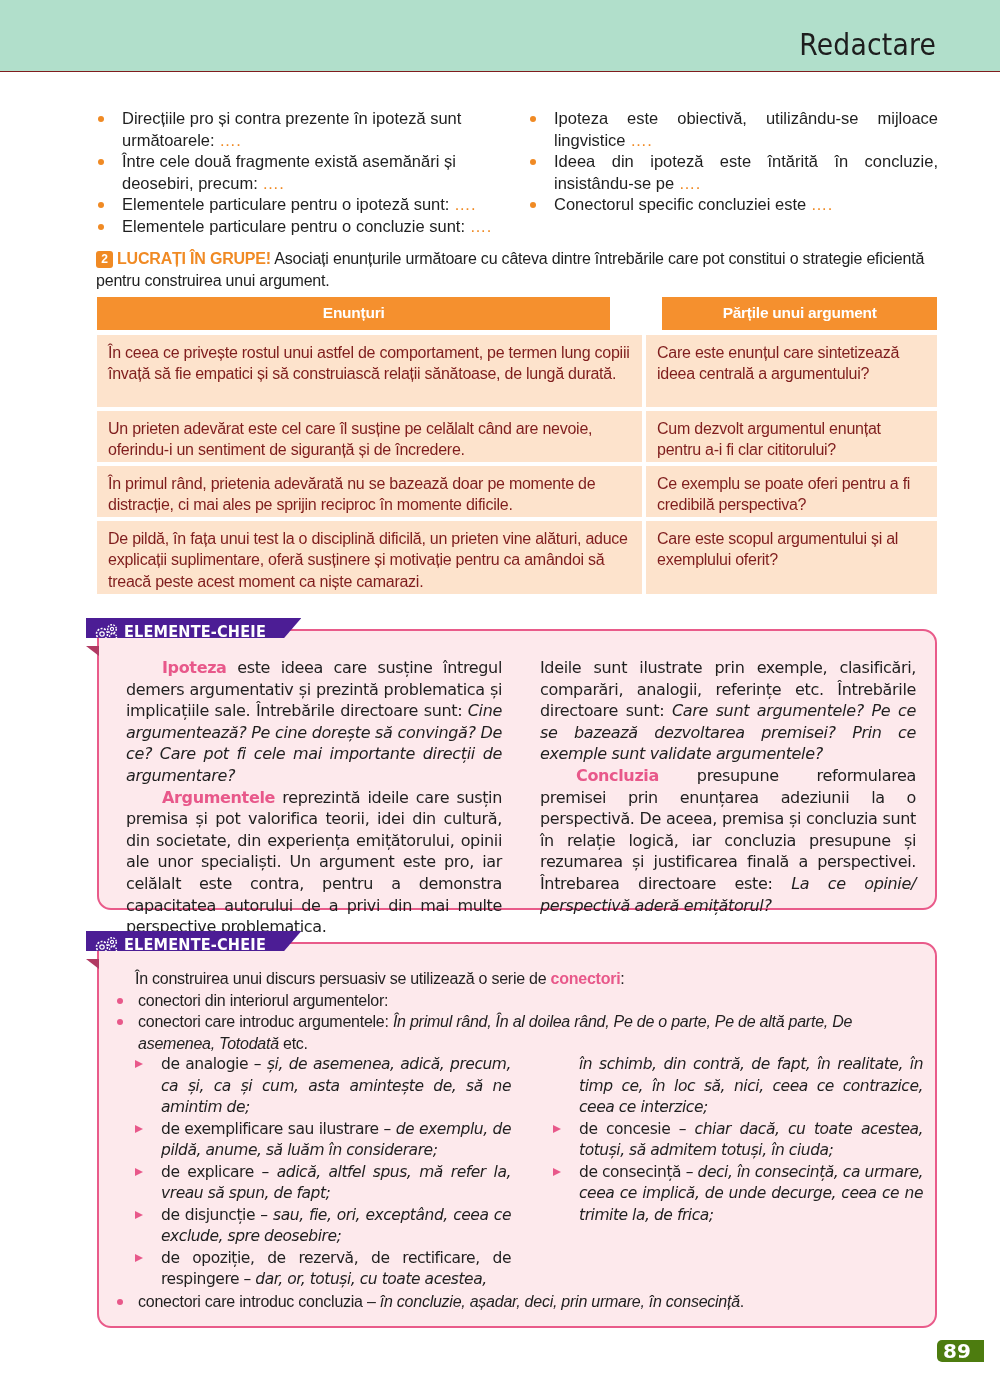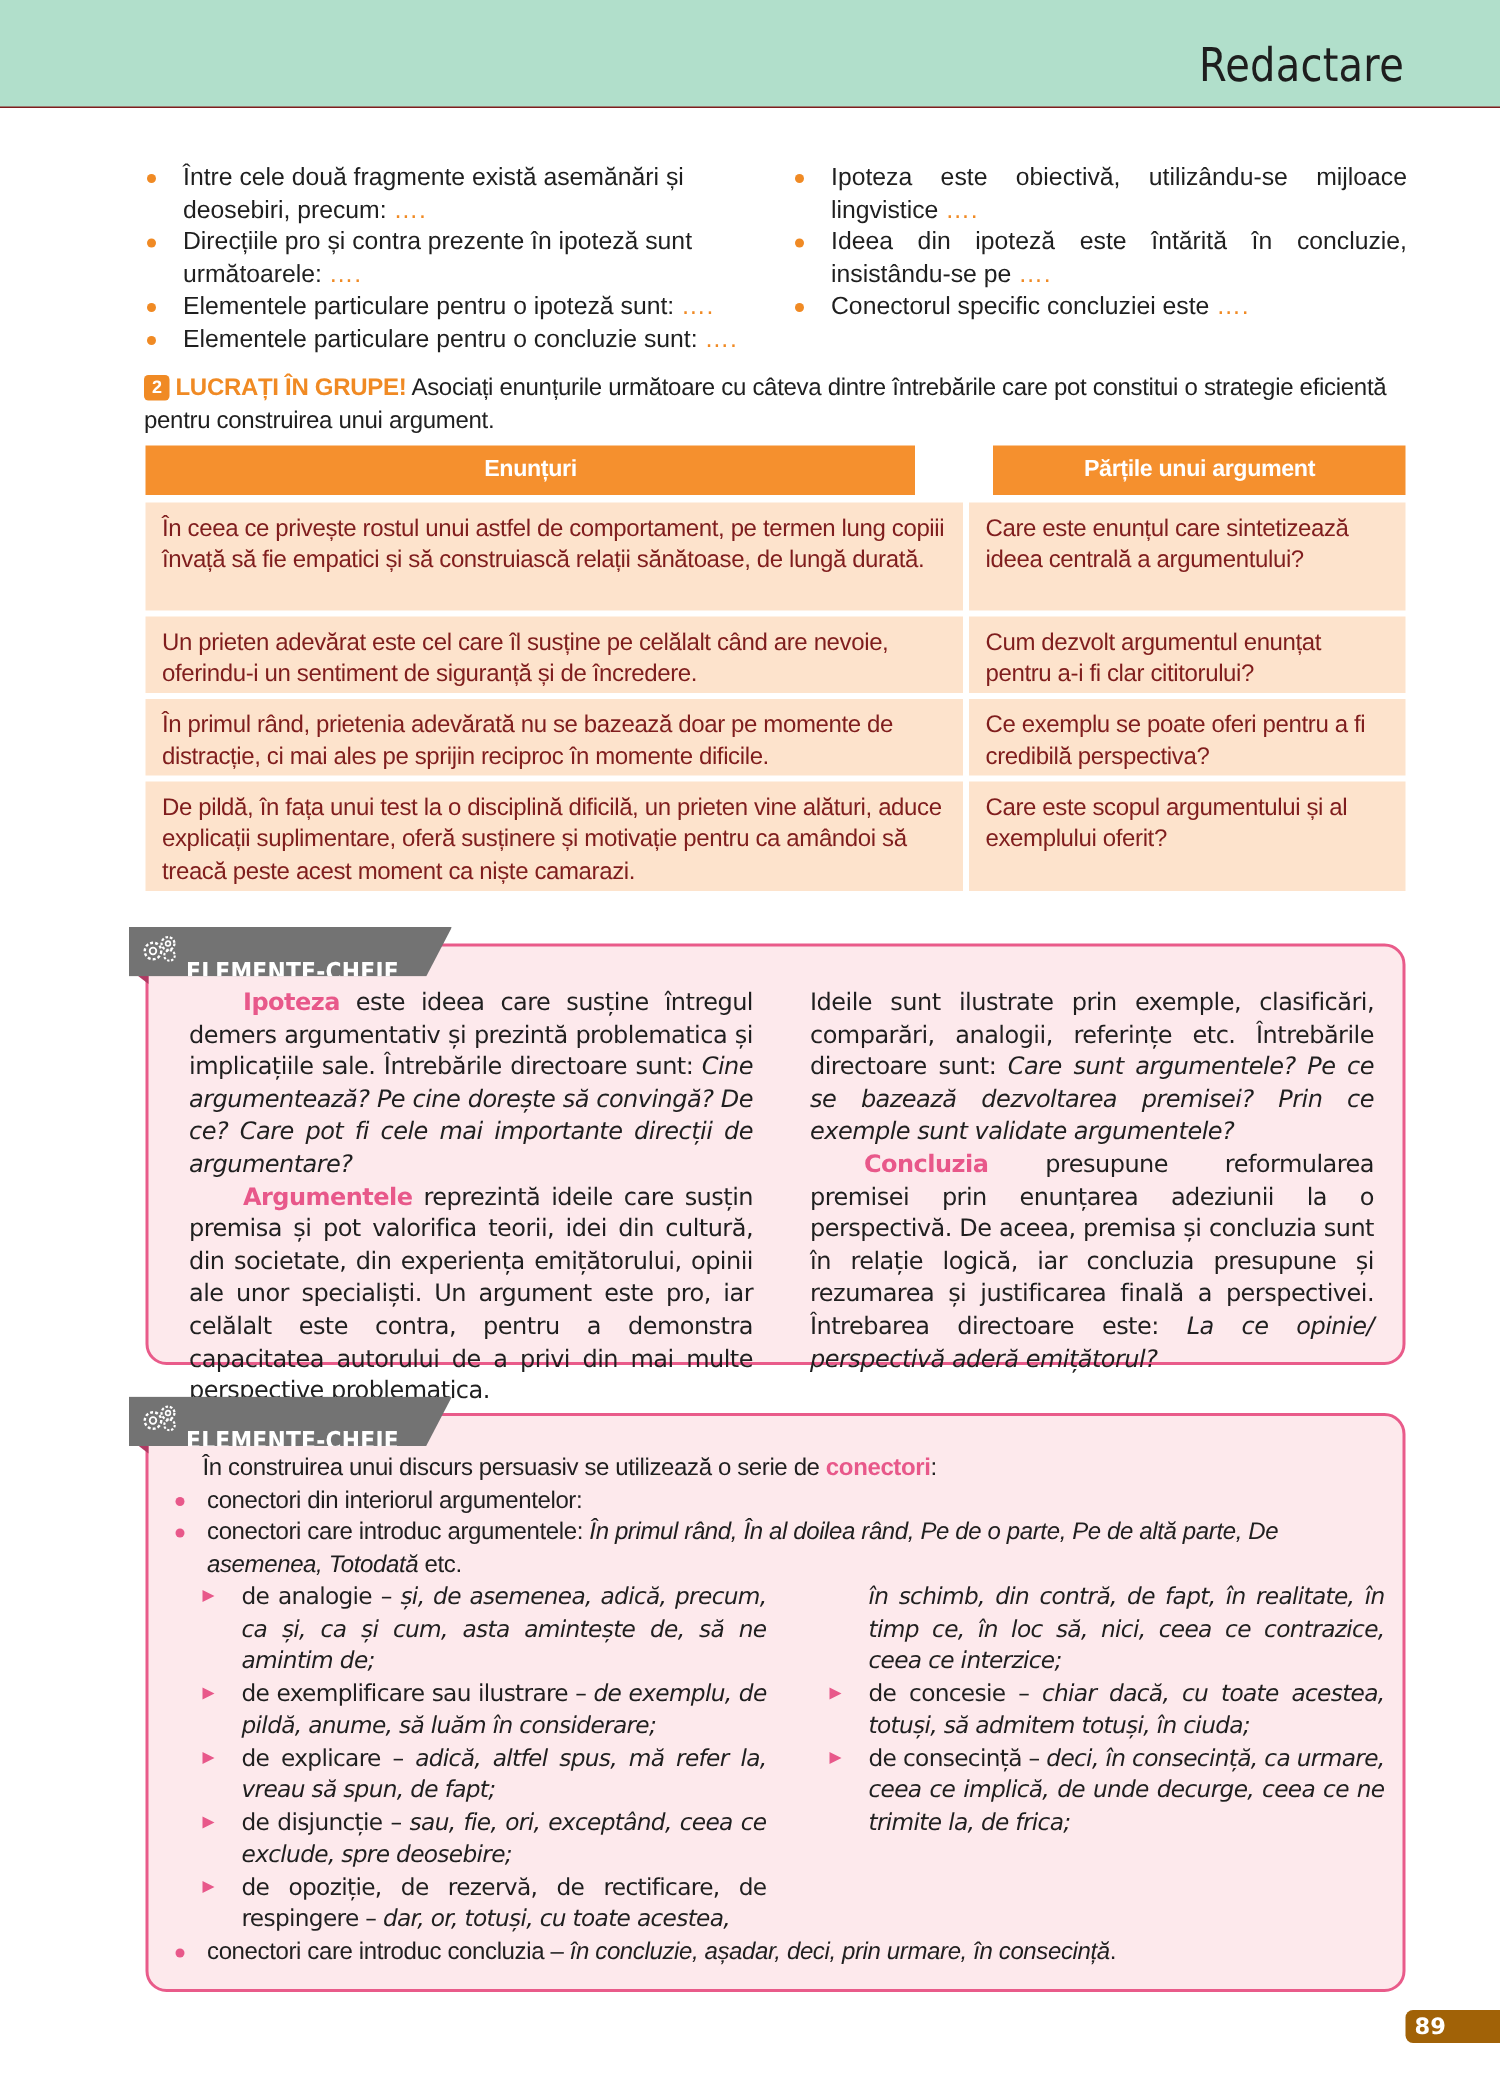--- a/index.html
+++ b/index.html
@@ -30,21 +30,21 @@
   .thead .tcell { background: #f5902e; color: #fff; font-weight: bold; text-align: center; padding: 5px 10px 6px 10px; font-size: 15.5px; }
   .thead { margin-bottom: 5px; gap: 48px; }
   .r1 .tcell { height: 72px; }
   .r2 .tcell { height: 51px; }
   .r3 .tcell { height: 51px; }
   .r4 .tcell { height: 73px; }
 
   .kbox { position: absolute; left: 97px; width: 840px; border: 2.5px solid #e95b8a; border-radius: 0 14px 14px 14px; background: #fde9ec; }
   .kbox1 { top: 629px; height: 281px; }
   .kbox2 { top: 942px; height: 386px; }
-  .ktag { position: absolute; left: -13px; top: -13px; height: 33px; background: #737373; color: #fff; font-weight: bold; font-size: 16.5px; padding: 20px 16px 0 38px; letter-spacing: 0.2px; clip-path: polygon(0 0, 100% 0, 92% 100%, 0 100%); font-family: "DejaVu Sans", sans-serif; }
+  .ktag { position: absolute; left: -13px; top: -13px; height: 20px; background: #4c1d95; color: #fff; font-weight: bold; font-size: 16.5px; padding: 4px 16px 0 38px; letter-spacing: 0.2px; clip-path: polygon(0 0, 100% 0, 92% 100%, 0 100%); font-family: "DejaVu Sans", sans-serif; }
   .ktag-label { display: inline-block; transform: scaleX(0.88); transform-origin: left center; }
   .ktag-fold { position: absolute; left: -13px; top: 15px; width: 0; height: 0; border-top: 10px solid #b13a63; border-left: 13px solid transparent; }
   .gear-icon { position: absolute; left: 8px; top: 4px; width: 26px; height: 20px; }
 
   .kcols { position: absolute; left: 27px; top: 26px; width: 790px; display: flex; justify-content: space-between; }
   .kcol { width: 376px; font-size: 16px; line-height: 21.6px; text-align: justify; color: #1f1f1f; font-family: "DejaVu Sans", sans-serif; letter-spacing: -0.35px; }
   .kcol p { text-indent: 36px; }
   .kcol p.noindent { text-indent: 0; }
   .pink { color: #e8588a; font-weight: bold; }
   i { font-style: italic; }
@@ -56,33 +56,33 @@
   .sub-cols { display: flex; justify-content: space-between; padding-left: 0px; }
   .sub-col { width: 400px; font-family: "DejaVu Sans", sans-serif; font-size: 15.5px; line-height: 21.5px; letter-spacing: -0.45px; text-align: justify; }
   .sub-col.left { padding-left: 0px; }
   .sub-col.right { width: 370px; }
   .sub-item { position: relative; padding-left: 50px; }
   .sub-col.right .sub-item { padding-left: 26px; }
   .sub-item::before { content: ""; position: absolute; left: 24px; top: 6px; border-left: 8px solid #e8588a; border-top: 4.5px solid transparent; border-bottom: 4.5px solid transparent; }
   .sub-col.right .sub-item::before { left: 0px; }
   .sub-item.cont::before { display: none; }
 
-  .page-num { position: absolute; left: 937px; top: 1340px; width: 63px; height: 22px; background: #a16207; border-radius: 5px 0 0 5px; color: #fff; font-weight: bold; font-size: 15px; line-height: 22px; padding-left: 6px; font-family: "DejaVu Sans", sans-serif; }
+  .page-num { position: absolute; left: 937px; top: 1340px; width: 47px; height: 22px; background: #4d7c0f; border-radius: 5px 0 0 5px; color: #fff; font-weight: bold; font-size: 20px; line-height: 22px; padding-left: 6px; font-family: "DejaVu Sans", sans-serif; }
 </style>
 </head>
 <body>
 
 <div class="header-band">
   <div class="header-title">Redactare</div>
 </div>
 
 <div class="bullet-cols">
   <div class="bcol left">
+    <div class="bitem"><span>Direcțiile pro și contra prezente în ipoteză sunt următoarele: </span><span class="orange-dots">….</span></div>
     <div class="bitem"><span>Între cele două fragmente există asemănări și deosebiri, precum: </span><span class="orange-dots">….</span></div>
-    <div class="bitem"><span>Direcțiile pro și contra prezente în ipoteză sunt următoarele: </span><span class="orange-dots">….</span></div>
     <div class="bitem"><span>Elementele particulare pentru o ipoteză sunt: </span><span class="orange-dots">….</span></div>
     <div class="bitem"><span>Elementele particulare pentru o concluzie sunt: </span><span class="orange-dots">….</span></div>
   </div>
   <div class="bcol right">
     <div class="bitem just"><span>Ipoteza este obiectivă, utilizându-se mijloace lingvistice </span><span class="orange-dots">….</span></div>
     <div class="bitem just"><span>Ideea din ipoteză este întărită în concluzie, insistându-se pe </span><span class="orange-dots">….</span></div>
     <div class="bitem"><span>Conectorul specific concluziei este </span><span class="orange-dots">….</span></div>
   </div>
 </div>
 

